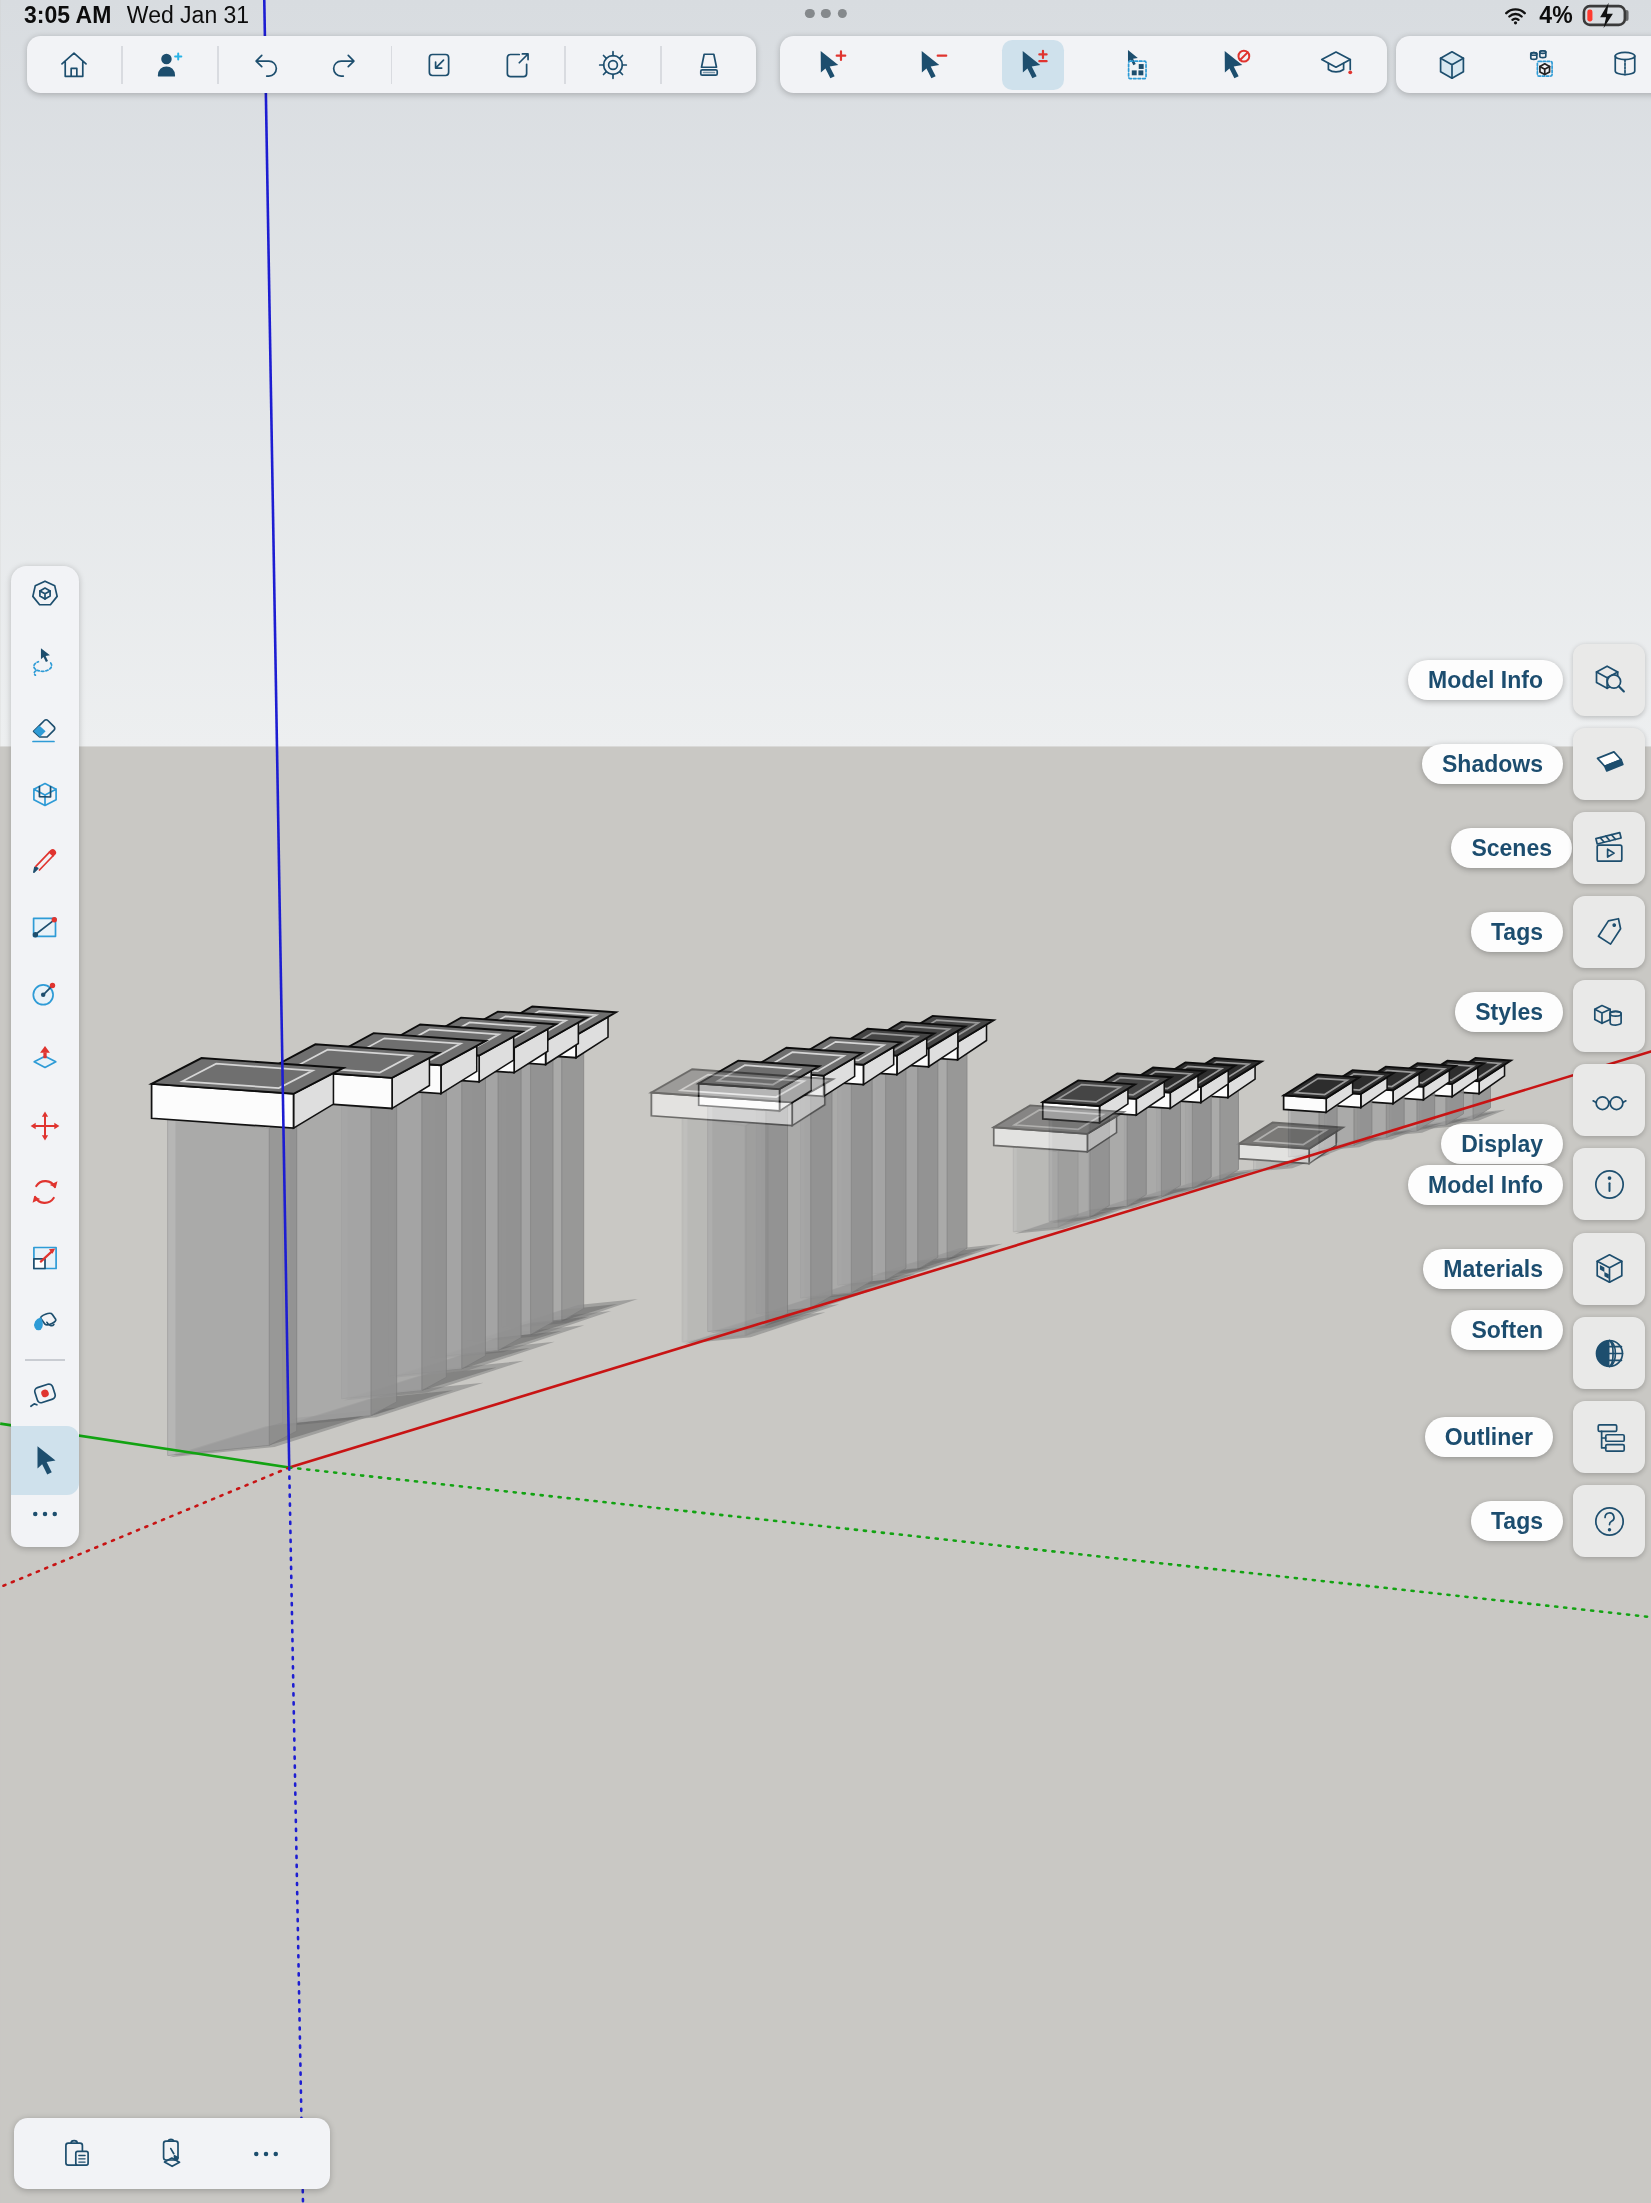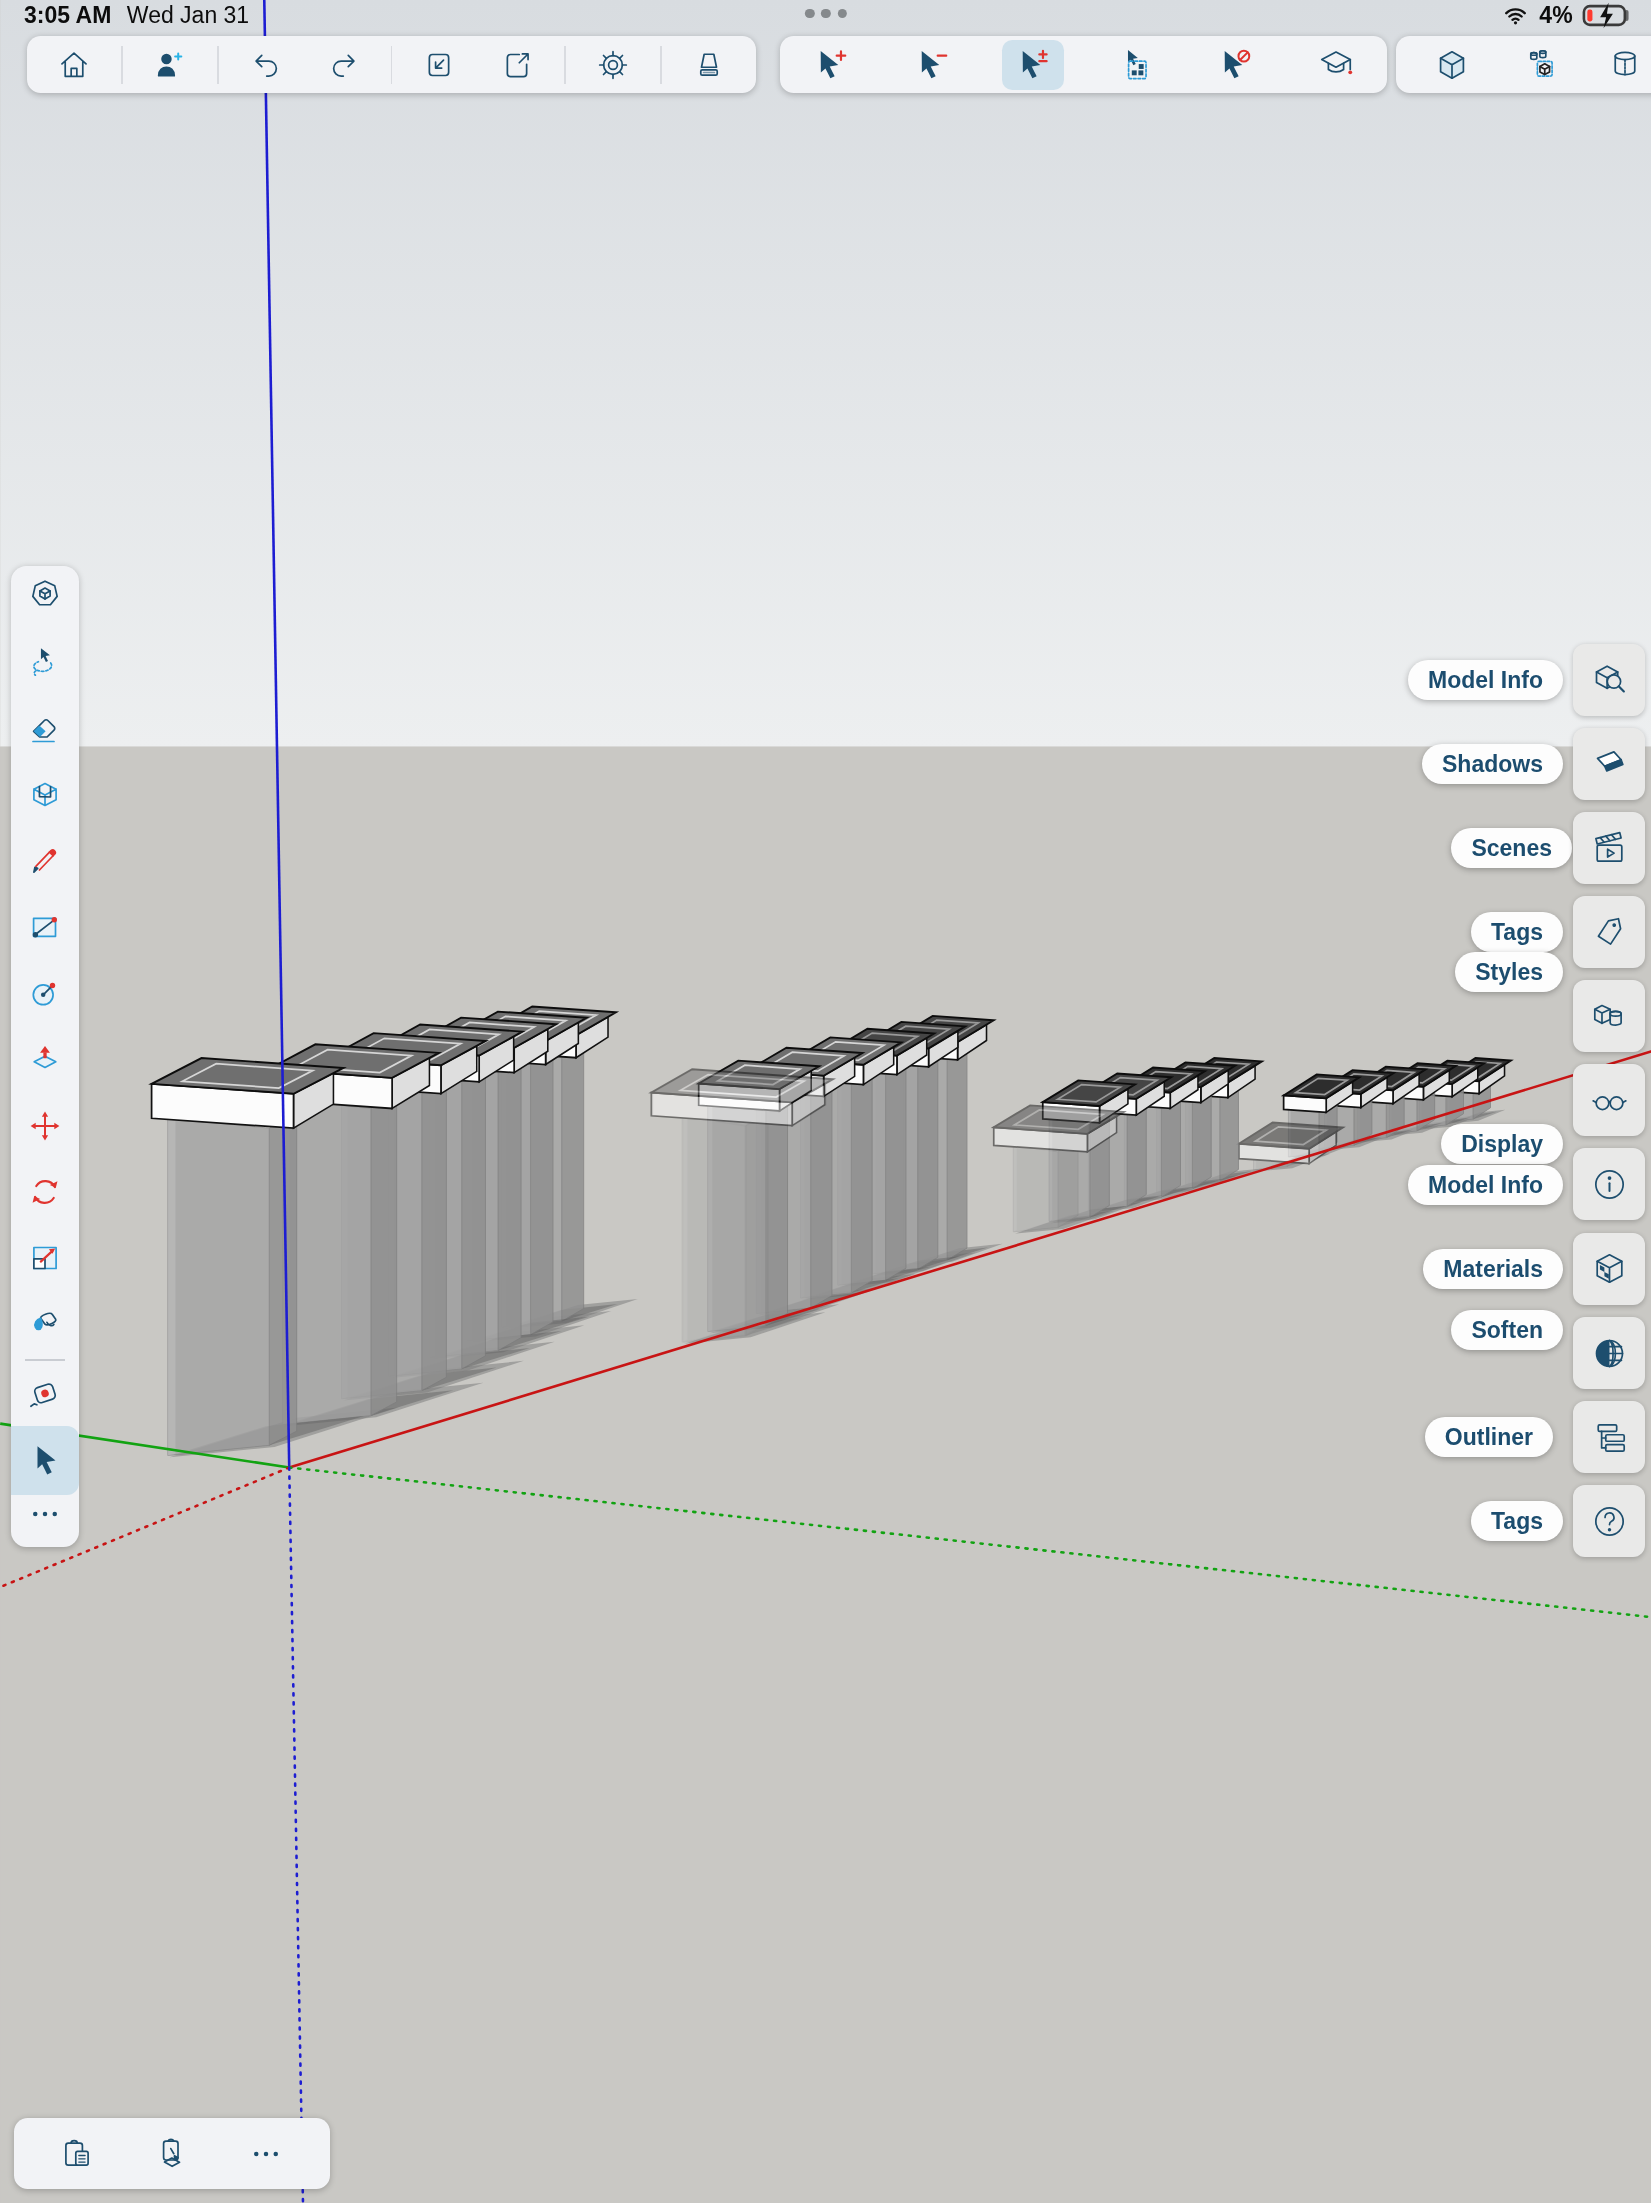--- a/index.html
+++ b/index.html
@@ -658,21 +658,21 @@
       </div>
       <div class="pill" style="top:912px;right:89px;">Tags</div>
       <div class="tile" style="top:896px;">
         <svg class="ic" width="41" height="41" viewBox="0 0 24 24" fill="none" stroke="#1d4e6e" stroke-width="1.7" stroke-linecap="round" stroke-linejoin="round">
           <g transform="rotate(-12 12 12)">
             <path d="M12.8 5.2h6v6l-7.6 7.6-6-6z"></path>
             <circle cx="15.6" cy="8.4" r="1.1" fill="#1d4e6e" stroke="none"></circle>
           </g>
         </svg>
       </div>
-      <div class="pill" style="top:952px;right:89px;text-align:right;">Styles</div>
+      <div class="pill" style="top:992px;right:89px;text-align:right;">Styles</div>
       <div class="tile" style="top:980px;">
         <svg class="ic" width="41" height="41" viewBox="0 0 24 24" fill="none" stroke="#1d4e6e" stroke-width="1.7" stroke-linecap="round" stroke-linejoin="round">
           <path d="M7.6 5.6l4.8 2.2v6l-4.8 2.2-4.2-2.2v-6z"></path>
           <path d="M3.4 7.8l4.2 2.2 4.8-2.2M7.6 10v6"></path>
           <path d="M12.4 10.4a3.2 1.4 0 0 1 6.4 0v5.2a3.2 1.4 0 0 1-6.4 0z" fill="#e9e9e8"></path>
           <ellipse cx="15.6" cy="10.4" rx="3.2" ry="1.4"></ellipse>
         </svg>
       </div>
       <div class="pill" style="top:1124px;right:89px;">Display</div>
       <div class="tile" style="top:1064px;">

